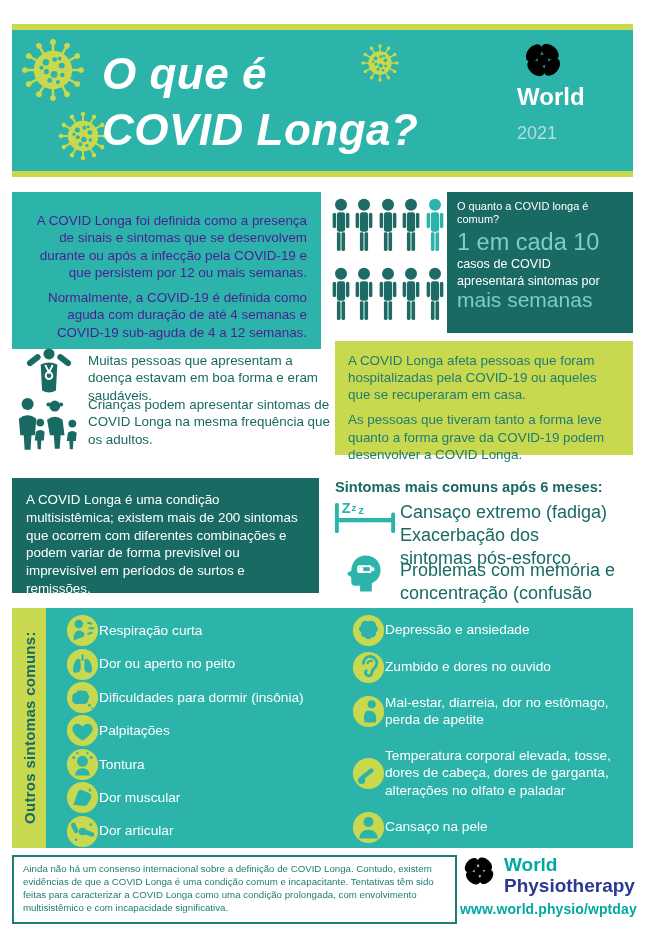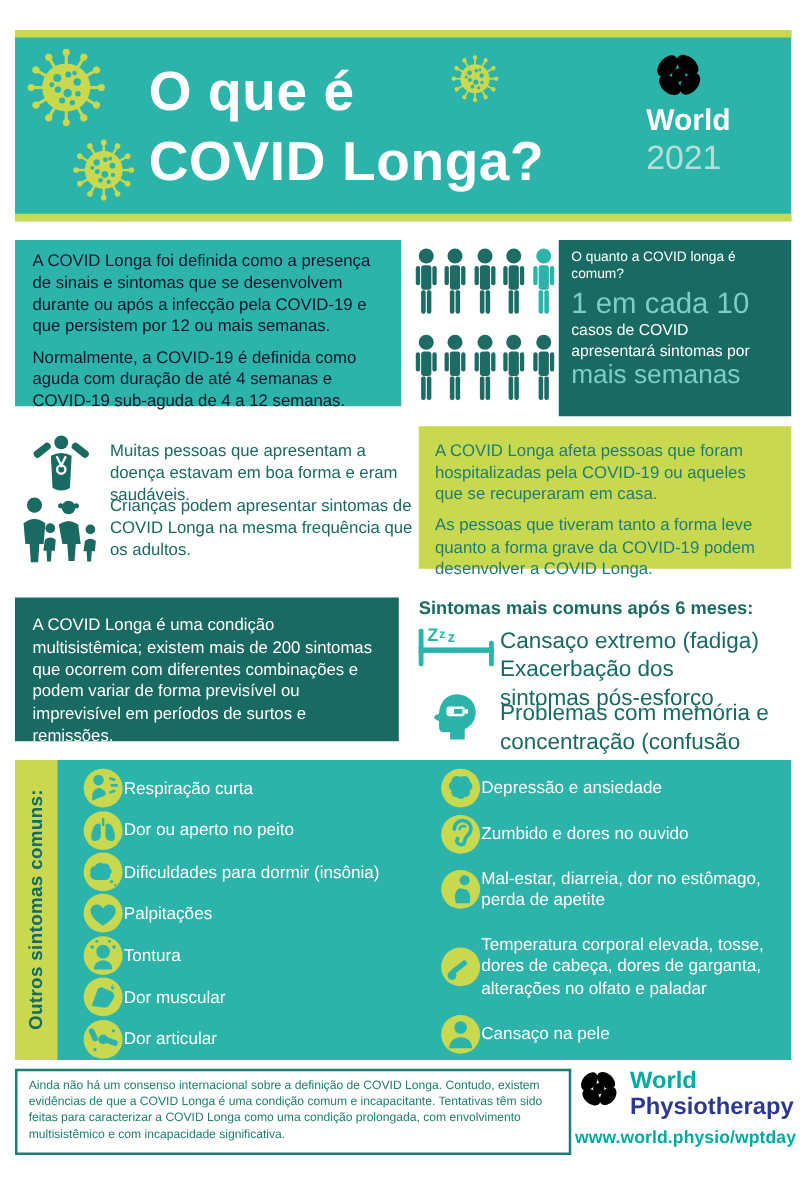--- a/index.html
+++ b/index.html
@@ -9,29 +9,29 @@
 
   
   :root{
     --teal:#2cb4ab; --darkteal:#186a62; --lime:#c8d84f;
     --lightteal:#7fcdc5; --tealtext:#1f7d72; --blue:#2b3990; --brand:#00a9a2;
   }
 
   
   .header{left:12px;top:24px;width:621px;height:141px;background:var(--teal);
           border-top:6px solid var(--lime);border-bottom:6px solid var(--lime);overflow:hidden;}
-  .title{left:107px;top:16px;color:#fff;font-weight:bold;font-size:44px;line-height:1.27;letter-spacing:.5px;}
+  .title{left:90px;top:16px;color:#fff;font-weight:bold;font-size:44px;line-height:1.27;letter-spacing:.5px;font-style:italic;}
   .badge{right:12px;top:6px;width:104px;color:#fff;}
   .badge .swirl{display:block;margin-left:2px;}
   .badge-l{font-size:24px;font-weight:bold;line-height:1.08;display:block;}
-  .badge-year{font-size:27px;font-weight:normal;color:#b7ddd9;line-height:1.1;display:block;margin-top:2px;}
+  .badge-year{font-size:18px;font-weight:normal;color:#b7ddd9;line-height:1.1;display:block;margin-top:14px;}
 
   
-  .teal-box{left:12px;top:192px;width:281px;height:117px;background:var(--teal);color:#0f172a;
-            padding:8px 14px;font-size:13.4px;line-height:1.29;}
+  .teal-box{left:12px;top:192px;width:281px;height:117px;background:var(--teal);color:#4c1d95;
+            padding:20px 14px;font-size:13.4px;line-height:1.29;text-align:right;}
   .teal-box p,.lime-box p{margin:0;}
   .teal-box p + p,.lime-box p + p{margin-top:8px;}
 
   .people{left:331px;top:196px;width:114px;height:130px;display:grid;
           grid-template-columns:repeat(5,1fr);gap:8px 3px;}
   .person svg{fill:#1d6b64;display:block;}
   .person.hl svg{fill:var(--teal);}
 
   .stat-box{left:447px;top:192px;width:166px;height:133px;background:var(--darkteal);
             color:#fff;padding:8px 10px 0;}

